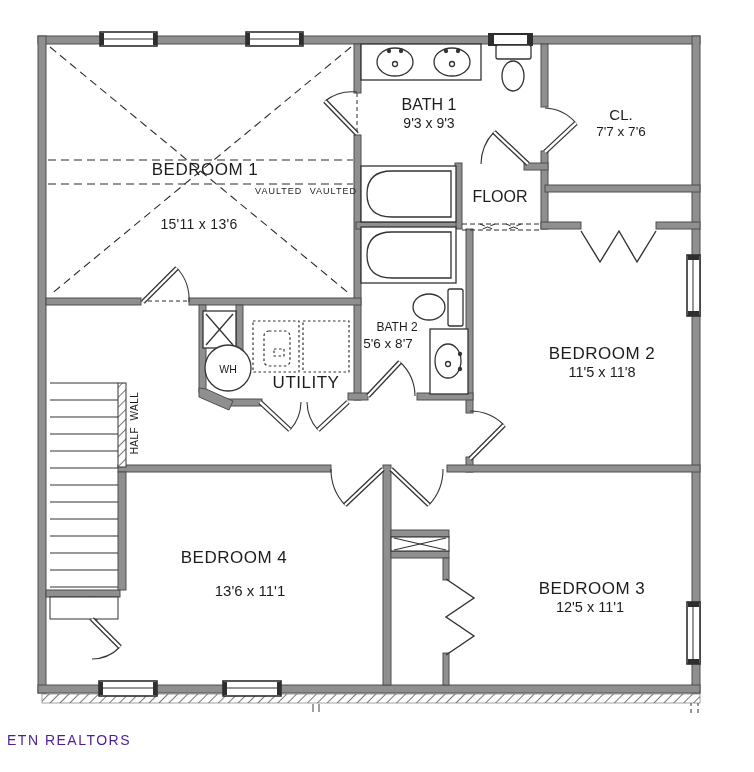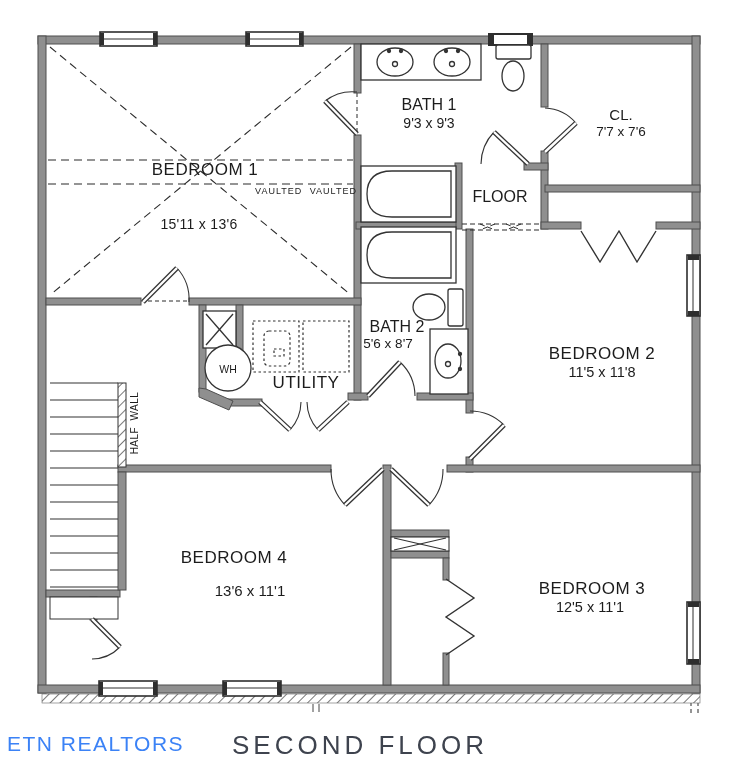--- a/index.html
+++ b/index.html
@@ -5,21 +5,21 @@
   html,body{margin:0;padding:0;background:#ffffff;}
   .plan{position:relative;width:754px;height:772px;background:#fff;
         font-family:"Liberation Sans",sans-serif;overflow:hidden;}
   .plan svg{position:absolute;left:0;top:0;}
   .lbl{position:absolute;transform:translate(-50%,-50%);white-space:nowrap;
        color:#1c1c1c;text-align:center;line-height:1;}
   .rot{transform:translate(-50%,-50%) rotate(-90deg);}
   .name{font-size:17px;letter-spacing:.5px;}
   .dims{font-size:14px;letter-spacing:.3px;}
   .title{font-size:26px;letter-spacing:4px;color:#3e434e;}
-  .watermark{font-size:21px;letter-spacing:1.5px;color:#3b82f6;transform:none;}
+  .watermark{font-size:14px;letter-spacing:1.5px;color:#4c1d95;transform:none;}
 </style>
 </head>
 <body>
 
 <div class="plan">
 
 <svg width="754" height="772" viewBox="0 0 754 772">
   <defs>
     <pattern id="hatch" patternUnits="userSpaceOnUse" width="7" height="7" patternTransform="rotate(45)">
       <rect width="7" height="7" fill="#ffffff"></rect>
@@ -285,32 +285,31 @@
   <div class="lbl" style="left:306px;top:191px;font-size:9px;letter-spacing:1px;word-spacing:4px;">VAULTED VAULTED</div>
 
   <div class="lbl" style="left:429px;top:105px;font-size:16px;">BATH 1</div>
   <div class="lbl" style="left:429px;top:123px;font-size:14px;">9'3 x 9'3</div>
 
   <div class="lbl" style="left:621px;top:114px;font-size:15px;">CL.</div>
   <div class="lbl" style="left:621px;top:132px;font-size:13.5px;">7'7 x 7'6</div>
 
   <div class="lbl" style="left:500px;top:197px;font-size:16px;">FLOOR</div>
 
-  <div class="lbl" style="left:397px;top:327px;font-size:16px;text-align:center;">BATH 2</div>
+  <div class="lbl" style="left:397px;top:327px;font-size:12px;text-align:center;">BATH 2</div>
   <div class="lbl" style="left:388px;top:344px;font-size:13.5px;">5'6 x 8'7</div>
 
   <div class="lbl name" style="left:602px;top:353px;">BEDROOM 2</div>
   <div class="lbl" style="left:602px;top:372px;font-size:14.5px;">11'5 x 11'8</div>
 
   <div class="lbl name" style="left:306px;top:382px;">UTILITY</div>
   <div class="lbl" style="left:228px;top:369px;font-size:10.5px;">WH</div>
   <div class="lbl rot" style="left:135px;top:423px;font-size:10px;letter-spacing:.5px;word-spacing:3px;">HALF WALL</div>
 
   <div class="lbl name" style="left:234px;top:557px;">BEDROOM 4</div>
   <div class="lbl" style="left:250px;top:576px;font-size:15px;margin-top:14px;">13'6 x 11'1</div>
 
   <div class="lbl name" style="left:592px;top:588px;">BEDROOM 3</div>
   <div class="lbl" style="left:590px;top:607px;font-size:14.5px;">12'5 x 11'1</div>
 
   <div class="lbl watermark" style="left:7px;top:733px;">ETN REALTORS</div>
-  <div class="lbl title" style="left:360px;top:745px;">SECOND FLOOR</div>
 
 </div>
 
 </body></html>

